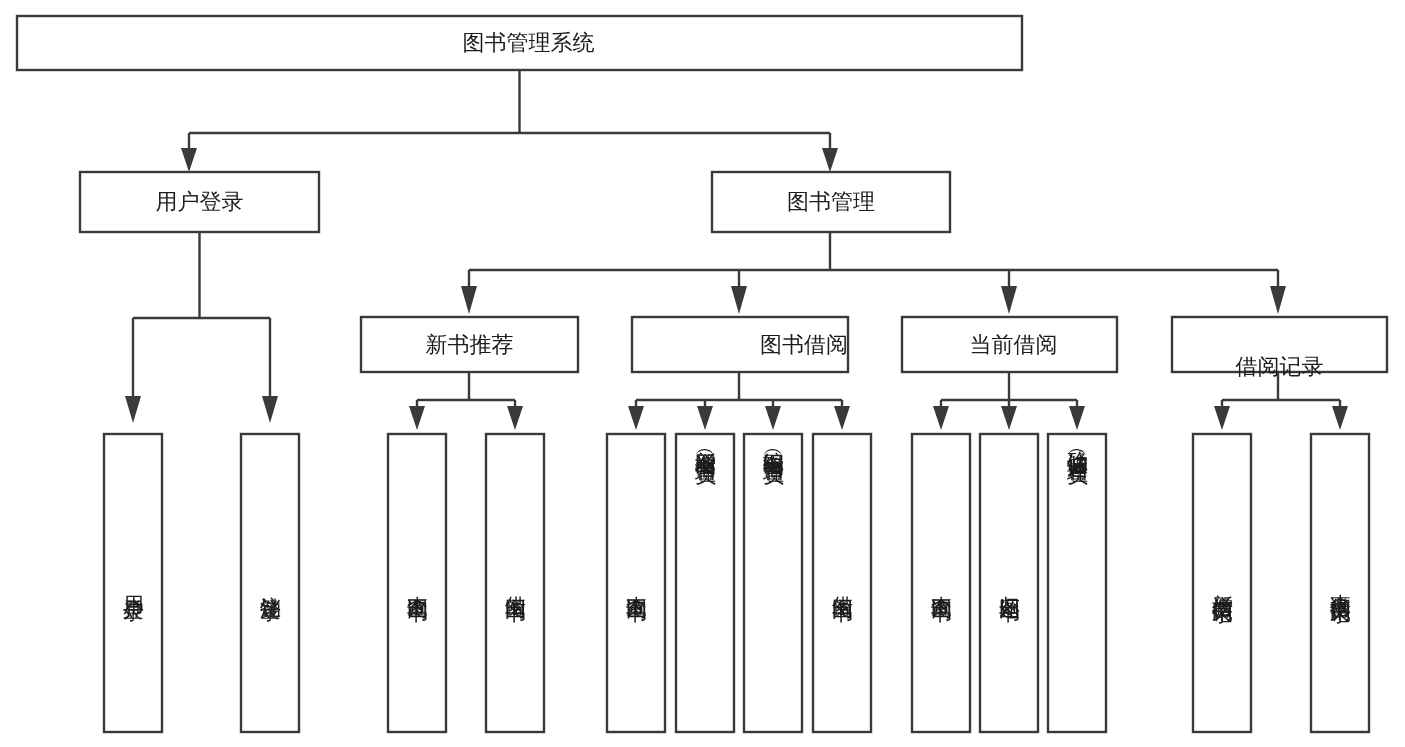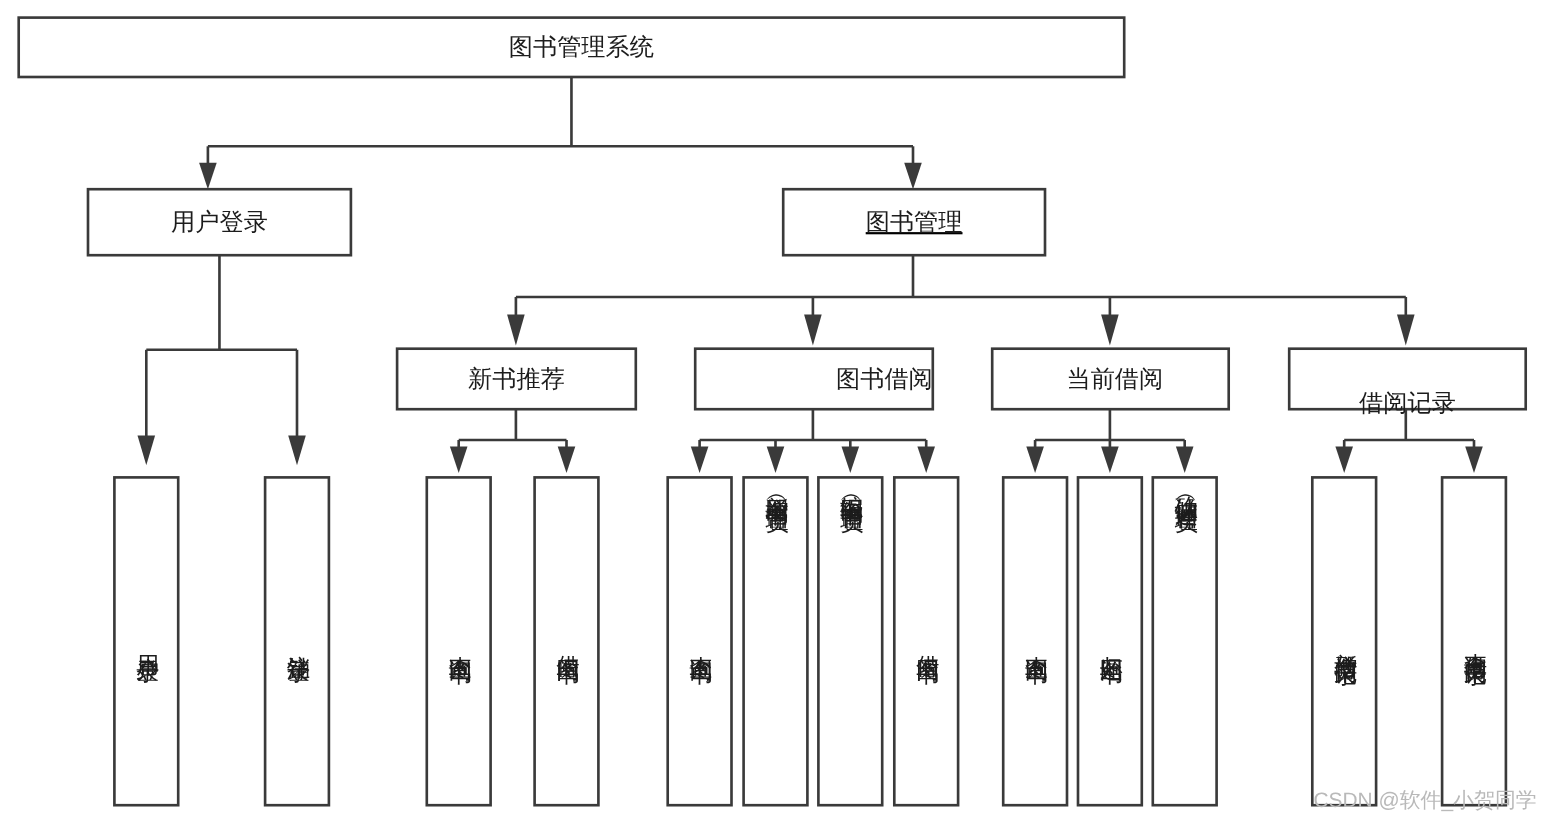--- a/index.html
+++ b/index.html
@@ -190,21 +190,21 @@
   </svg>
 
   <div class="horiz-text-wrap" style="left:17px; top:16px; width:1023px; height:54px;">
     <span class="horiz-text">图书管理系统</span>
   </div>
 
   <div class="horiz-text-wrap" style="left:80px; top:172px; width:239px; height:60px;">
     <span class="horiz-text">用户登录</span>
   </div>
 
-  <div class="horiz-text-wrap" style="left:712px; top:172px; width:238px; height:60px;text-decoration:underline;">
+  <div class="horiz-text-wrap" style="left:712px; top:172px; width:238px; height:60px;">
     <span class="horiz-text">图书管理</span>
   </div>
 
   <div class="horiz-text-wrap" style="left:361px; top:317px; width:217px; height:56px;">
     <span class="horiz-text">新书推荐</span>
   </div>
 
   <div class="horiz-text-wrap" style="left:632px; top:317px; width:216px; height:55px;justify-content:flex-end;">
     <span class="horiz-text">图书借阅</span>
   </div>
@@ -254,15 +254,14 @@
     <span class="vert-text">确认归还（管理员）</span>
   </div>
 
   <div class="vert-text-wrap" style="left:1193px; top:434px; width:58px; height:298px;">
     <span class="vert-text">新增借阅记录</span>
   </div>
   <div class="vert-text-wrap" style="left:1311px; top:434px; width:58px; height:298px;">
     <span class="vert-text">查询借阅记录</span>
   </div>
 
-  <div id="watermark">CSDN @软件_小贺同学</div>
 
 </div>
 
 </body></html>

